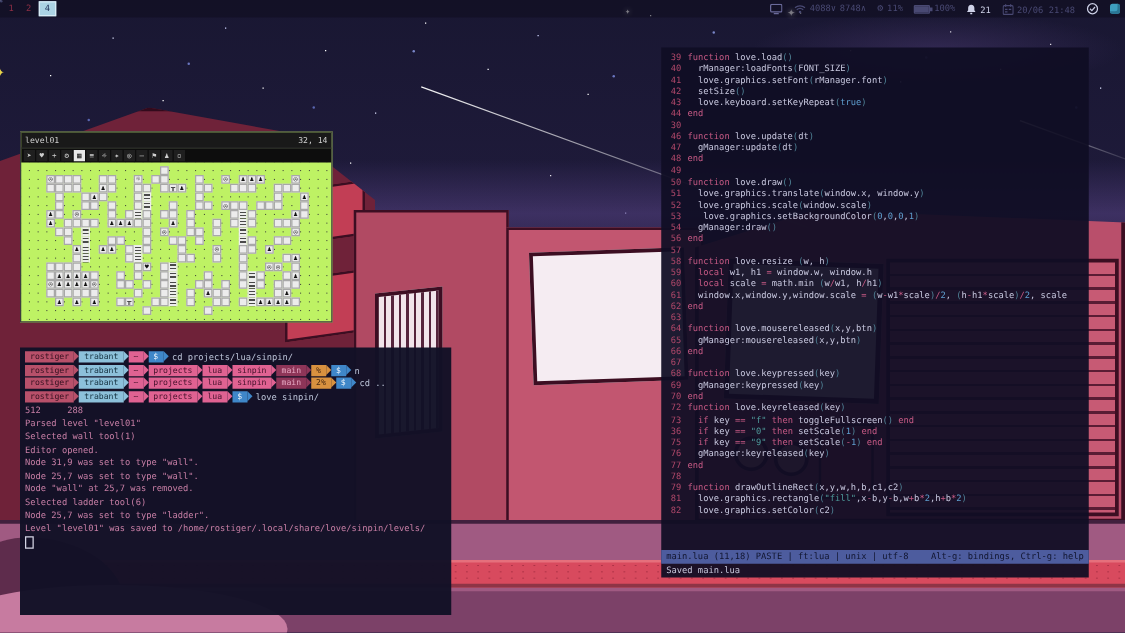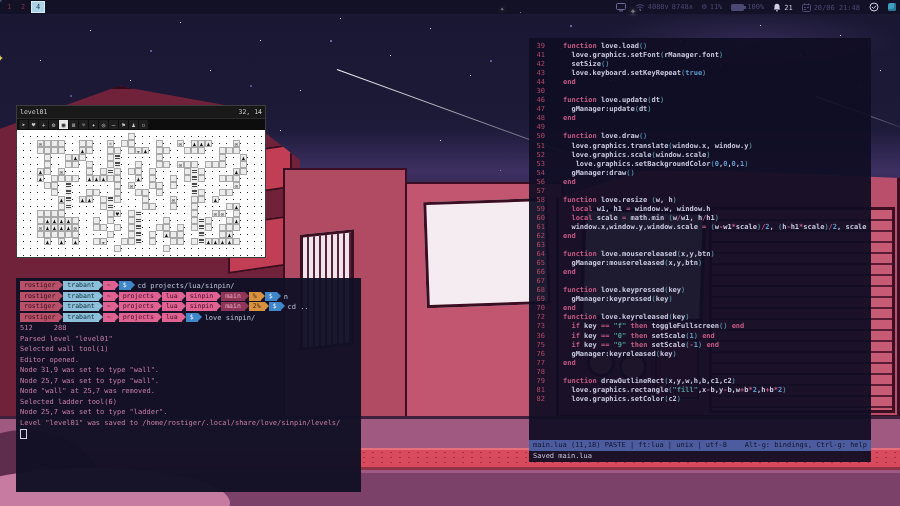--- a/index.html
+++ b/index.html
@@ -65,21 +65,21 @@
   .stat{display:flex;align-items:flex-end;gap:3px;white-space:nowrap;}
   .stat svg{display:block;}
   .glyph{font-size:8px;line-height:8px;}
   .batt{position:relative;width:11px;height:5px;border:1px solid #494973;border-radius:1px;}
   .batt::after{content:"";position:absolute;right:-3px;top:1px;width:2px;height:3px;background:#494973;}
   .batt .fill{position:absolute;left:0;top:0;bottom:0;width:100%;background:#494973;}
   .bell-stat{color:#cfd2e8;}
   .badge{width:8px;height:8px;border-radius:2px;background:#3e9fc0;box-shadow:inset -2px -2px 0 #2a7694;}
   
   .gamewin{position:absolute;left:16px;top:105px;width:250px;height:153px;z-index:6;
-    background:#ffffff;border:1px solid #3c3c3c;box-sizing:border-box;}
+    background:#bef264;border:1px solid #3c3c3c;box-sizing:border-box;}
   .game-title{height:12px;background:#191919;color:#cfcfcf;font-size:6.5px;line-height:12px;
     display:flex;justify-content:space-between;padding:0 3px;border-bottom:1px solid #2c2c2c;}
   .game-toolbar{height:11px;background:#0d0d0d;display:flex;align-items:center;gap:1px;padding:0 2px;}
   .tool{width:9px;height:9px;font-size:6px;line-height:9px;text-align:center;color:#cfcfcf;background:#1f1f1f;}
   .tool.sel{background:#e8e8e8;color:#111;}
   .level-wrap{position:relative;height:126px;
     background-image:radial-gradient(#262630 .6px,transparent .7px);background-size:7px 7px;background-position:3px 3px;}
   .level-grid{position:absolute;left:13px;top:3px;display:grid;grid-template-columns:repeat(31,7px);grid-auto-rows:7px;}
   .cell{width:7px;height:7px;box-sizing:border-box;font-size:5.5px;line-height:7px;text-align:center;color:#111;overflow:hidden;}
   .cell.w{background:#ececec;border:1px solid #a8a8a8;}
@@ -91,22 +91,22 @@
   .chip{display:inline-block;height:9px;line-height:9px;padding:0 4px;font-size:6.5px;}
   .tri{display:inline-block;width:0;height:0;border-top:4.5px solid transparent;border-bottom:4.5px solid transparent;border-left:4px solid transparent;}
   .cmd{color:#bcc4d8;padding-left:3px;white-space:pre;}
   .tout{height:10.5px;line-height:10.5px;white-space:pre;color:#c87fa6;}
   .cursor{display:inline-block;width:5px;height:8px;border:1px solid #d4d4e4;margin-top:1px;}
   
   .editor{position:absolute;left:529px;top:38px;width:342px;height:424px;z-index:6;
     background:rgba(16,14,36,.94);box-sizing:border-box;display:flex;flex-direction:column;}
   .ed-code{flex:1;padding:4px 0 0 4px;overflow:hidden;}
   .ed-row{height:9.05px;line-height:9.05px;white-space:pre;font-size:7px;}
-  .lnum{display:inline-block;width:12px;text-align:right;margin-right:18px;color:#b0486a;}
-  .code{color:#c9c9e0;font-weight:bold;}
+  .lnum{display:inline-block;width:12px;text-align:right;margin-right:5px;color:#b0486a;}
+  .code{color:#c9c9e0;}
   .s-kw{color:#c75a85;}
   .s-str{color:#4e9a9a;}
   .s-num{color:#5f9fd0;}
   .s-par{color:#4f8296;}
   .s-op{color:#c75a85;}
   .ed-status{height:11px;background:#4d5c9e;color:#10142e;font-size:7px;line-height:11px;
     display:flex;justify-content:space-between;padding:0 4px;white-space:pre;}
   .ed-msg{height:11px;color:#c8c8dc;font-size:7px;line-height:11px;padding:0 4px;white-space:pre;}
 </style>
 </head>
@@ -779,20 +779,21 @@
       <div class="tout">Selected ladder tool(6)</div>
       <div class="tout">Node 25,7 was set to type "ladder".</div>
       <div class="tout">Level "level01" was saved to /home/rostiger/.local/share/love/sinpin/levels/</div>
       <div class="tout"><span class="cursor"></span></div>
     </div>
 </div>
 
 <div class="editor">
   <div class="ed-code">
       <div class="ed-row"><span class="lnum">39</span><span class="code"><span class="s-kw">function</span> love.load<span class="s-par">(</span><span class="s-par">)</span></span></div>
+      <div class="ed-row"><span class="lnum">40</span><span class="code">  rManager:loadFonts<span class="s-par">(</span>FONT_SIZE<span class="s-par">)</span></span></div>
       <div class="ed-row"><span class="lnum">41</span><span class="code">  love.graphics.setFont<span class="s-par">(</span>rManager.font<span class="s-par">)</span></span></div>
       <div class="ed-row"><span class="lnum">42</span><span class="code">  setSize<span class="s-par">(</span><span class="s-par">)</span></span></div>
       <div class="ed-row"><span class="lnum">43</span><span class="code">  love.keyboard.setKeyRepeat<span class="s-par">(</span><span class="s-num">true</span><span class="s-par">)</span></span></div>
       <div class="ed-row"><span class="lnum">44</span><span class="code"><span class="s-kw">end</span></span></div>
       <div class="ed-row"><span class="lnum">30</span><span class="code"></span></div>
       <div class="ed-row"><span class="lnum">46</span><span class="code"><span class="s-kw">function</span> love.update<span class="s-par">(</span>dt<span class="s-par">)</span></span></div>
       <div class="ed-row"><span class="lnum">47</span><span class="code">  gManager:update<span class="s-par">(</span>dt<span class="s-par">)</span></span></div>
       <div class="ed-row"><span class="lnum">48</span><span class="code"><span class="s-kw">end</span></span></div>
       <div class="ed-row"><span class="lnum">49</span><span class="code"></span></div>
       <div class="ed-row"><span class="lnum">50</span><span class="code"><span class="s-kw">function</span> love.draw<span class="s-par">(</span><span class="s-par">)</span></span></div>

